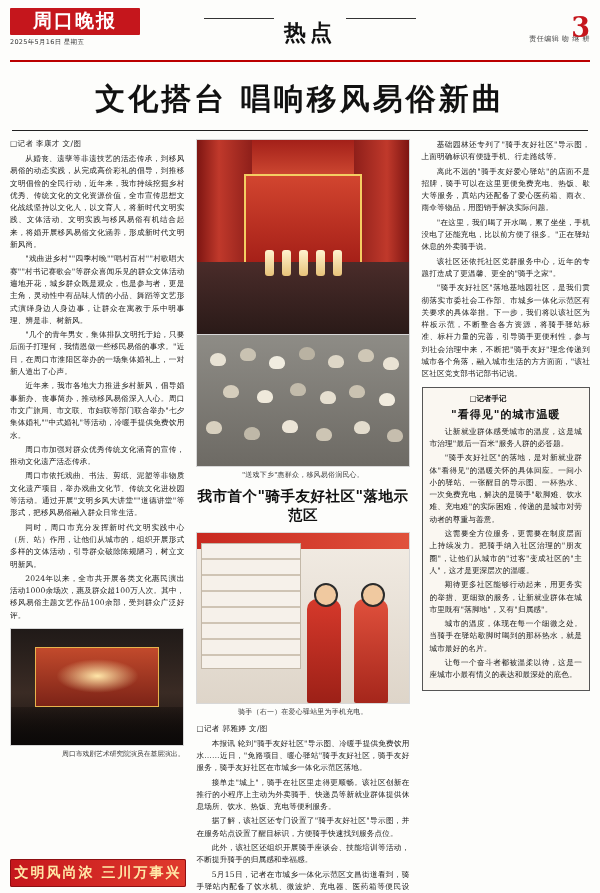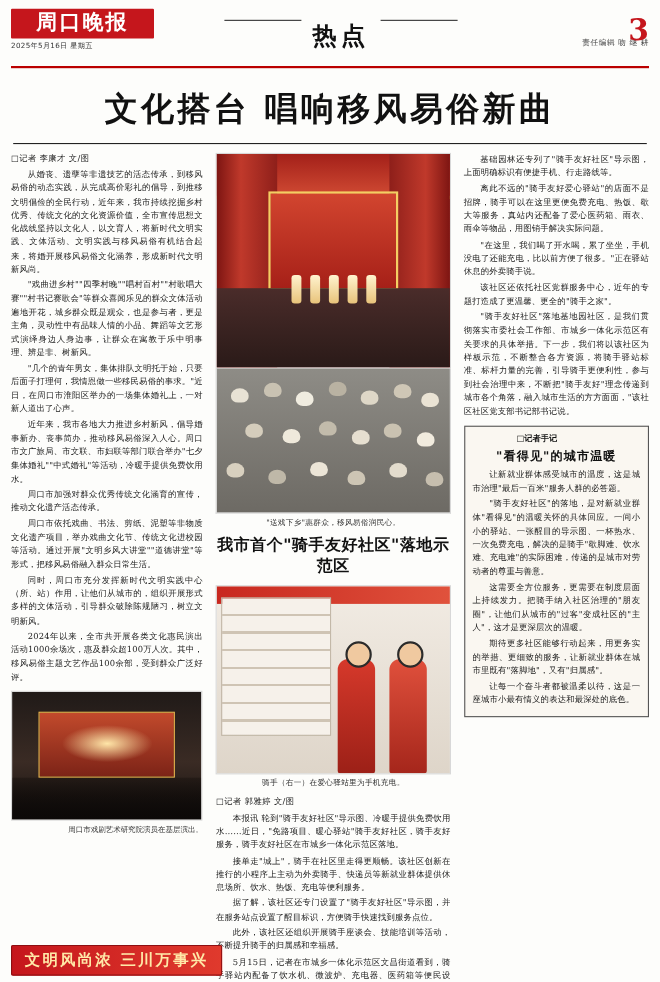--- a/index.html
+++ b/index.html
@@ -237,21 +237,21 @@
     margin-bottom:4px;
     letter-spacing:1px;
   }
   .boxnote .bn-tag{
     font-size:7.5px;font-weight:bold;margin-bottom:3px;margin-left:40px;
   }
   
   .footer-banner{
     position:absolute;
     left:10px;bottom:6px;
-    width:192px;height:28px;
+    width:176px;height:28px;
     background:linear-gradient(90deg,#c5161c,#e03a2d);
     border-radius:2px;
     display:flex;align-items:center;justify-content:center;
     color:#ffe9a8;
     font-family:"DejaVu Serif","Liberation Serif",serif;
     font-weight:bold;
     font-size:14px;
     letter-spacing:2px;
     box-shadow:inset 0 0 0 1px #8d0f12;
   }
@@ -377,20 +377,21 @@
       </div>
 
       <div class="boxnote">
         <div class="bn-tag">□记者手记</div>
         <div class="bn-title">"看得见"的城市温暖</div>
         <div class="body-text">
           <p>让新就业群体感受城市的温度，这是城市治理"最后一百米"服务人群的必答题。</p>
           <p>"骑手友好社区"的落地，是对新就业群体"看得见"的温暖关怀的具体回应。一间小小的驿站、一张醒目的导示图、一杯热水、一次免费充电，解决的是骑手"歇脚难、饮水难、充电难"的实际困难，传递的是城市对劳动者的尊重与善意。</p>
           <p>这需要全方位服务，更需要在制度层面上持续发力。把骑手纳入社区治理的"朋友圈"，让他们从城市的"过客"变成社区的"主人"，这才是更深层次的温暖。</p>
           <p>期待更多社区能够行动起来，用更务实的举措、更细致的服务，让新就业群体在城市里既有"落脚地"，又有"归属感"。</p>
+          <p>城市的温度，体现在每一个细微之处。当骑手在驿站歇脚时喝到的那杯热水，就是城市最好的名片。</p>
           <p>让每一个奋斗者都被温柔以待，这是一座城市小最有情义的表达和最深处的底色。</p>
         </div>
       </div>
     </div>
   </div>
 
   <div class="footer-banner">文明风尚浓  三川万事兴</div>
 
 </div>
 

